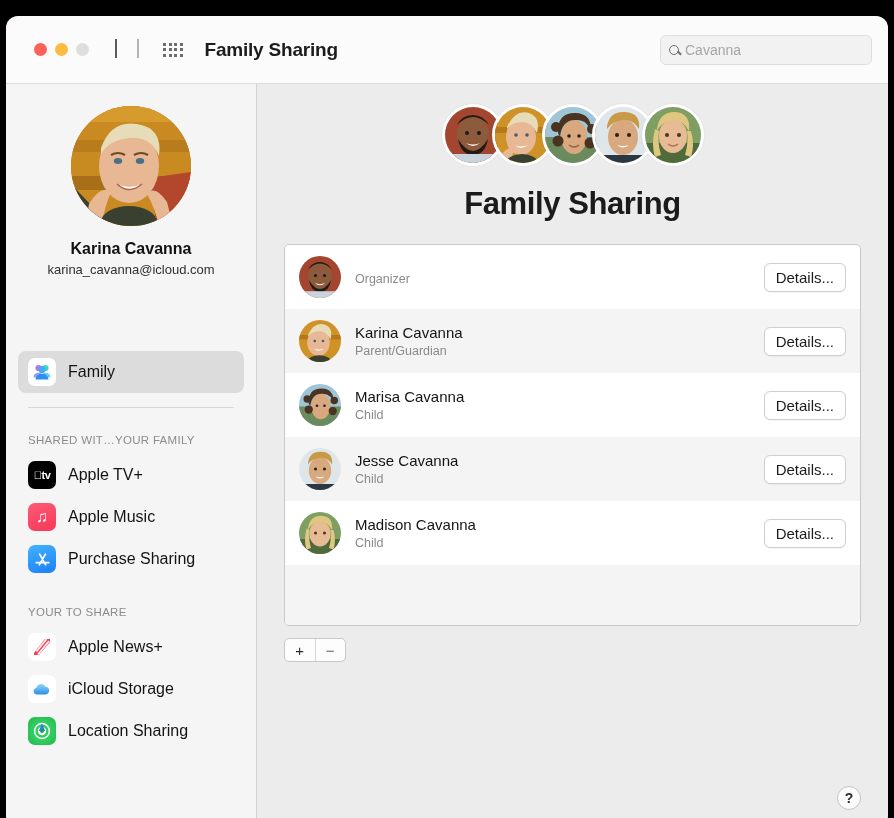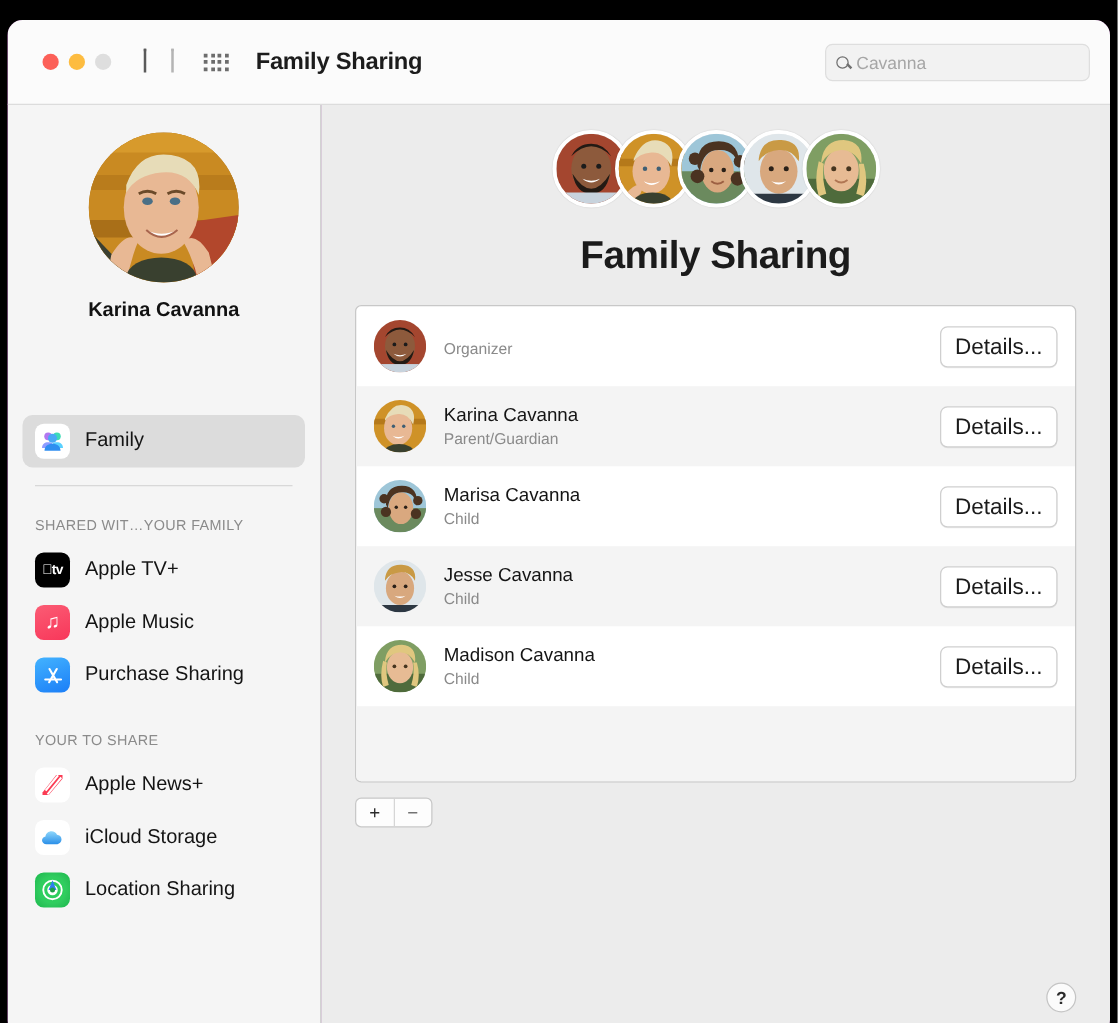--- a/index.html
+++ b/index.html
@@ -244,21 +244,21 @@
     overflow: hidden;
     flex: none;
     margin-right: 14px;
     position: relative;
   }
   .row-text { flex: 1; }
   .row-name { font-size: 15px; color: #141414; }
   .row-role { font-size: 12.5px; color: #8a8a8a; margin-top: 3px; }
 
   .details-btn {
-    font-size: 18px;
+    font-size: 15px;
     color: #1c1c1c;
     background: #ffffff;
     border: 1px solid #cfcfcf;
     border-radius: 6px;
     padding: 5px 11px;
     box-shadow: 0 0.5px 0.5px rgba(0,0,0,0.08);
     cursor: default;
   }
 
   .list-rest { background: #f4f4f4; height: 62px; }
@@ -362,20 +362,21 @@
           <path d="M63 49 Q70 45 77 49" stroke="#6b4a2a" stroke-width="2.2" fill="none"></path>
           <path d="M46 78 Q58 88 71 78 Q58 84 46 78 Z" fill="#ffffff"></path>
           <path d="M46 78 Q58 89 71 78" stroke="#a8654d" stroke-width="1.6" fill="none"></path>
           <path d="M18 98 Q30 78 40 86 Q34 100 30 120 L14 120 Z" fill="#e8b894"></path>
           <path d="M96 96 Q84 78 76 88 Q84 102 88 120 L102 120 Z" fill="#e8b894"></path>
           <ellipse cx="58" cy="116" rx="28" ry="16" fill="#39402f"></ellipse>
         </svg>
       </div>
 
       <div class="profile-name">Karina Cavanna</div>
+      <div class="profile-mail">karina_cavanna@icloud.com</div>
 
       <div style="height:74px;"></div>
 
       <div class="sb-item selected">
         <span class="app-icon ic-family">
           <svg width="20" height="20" viewBox="0 0 20 20">
             <circle cx="6.5" cy="6" r="3.1" fill="#b277f0"></circle>
             <circle cx="13.5" cy="6" r="3.1" fill="#3ddbb6"></circle>
             <path d="M1.6 15.4c0-3 2.2-4.6 4.9-4.6s4.9 1.6 4.9 4.6z" fill="#8e9cff"></path>
             <path d="M8.6 15.4c0-3 2.2-4.6 4.9-4.6s4.9 1.6 4.9 4.6z" fill="#5ad1ff"></path>

